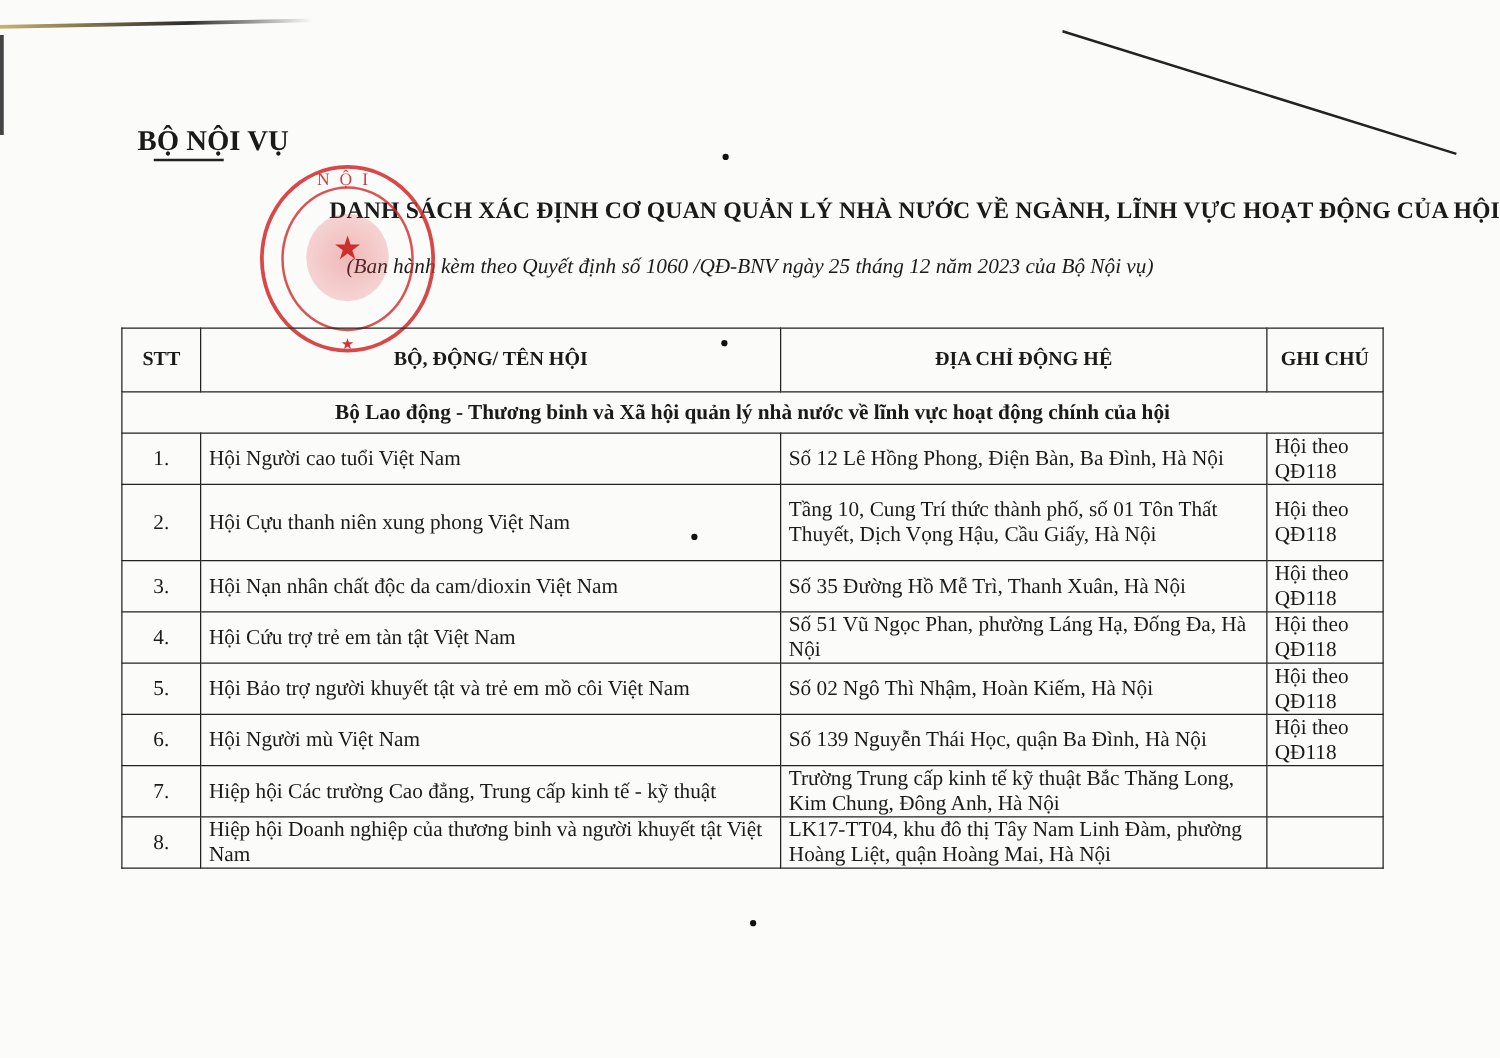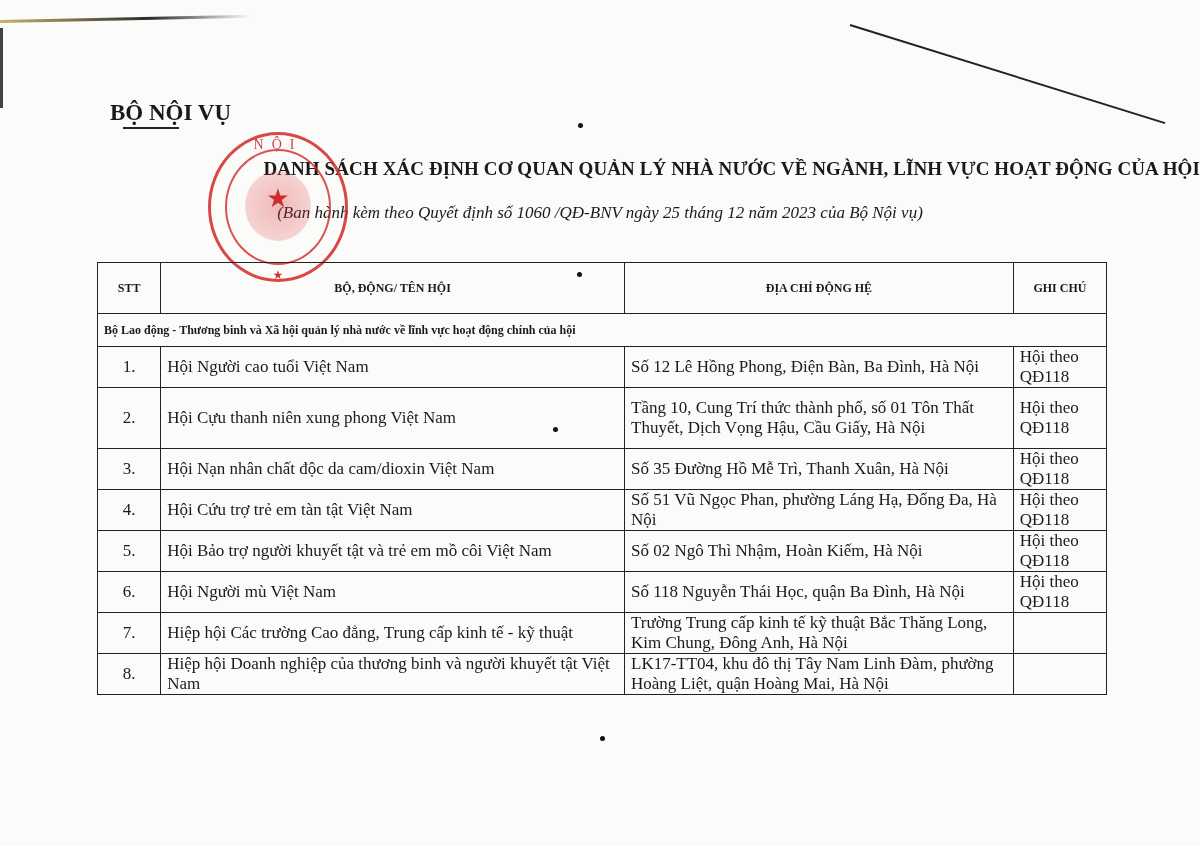--- a/index.html
+++ b/index.html
@@ -60,26 +60,26 @@
       position: absolute; left: 0; right: 0; bottom: -4px; text-align: center;
       color: rgba(200,30,30,0.9); font-size: 12px;
     }
     table.doc {
       position: absolute; left: 97px; top: 262px; width: 1010px;
       border-collapse: collapse; font-size: 17px;
     }
     table.doc td, table.doc th {
       border: 1.5px solid #222; padding: 0 6px; vertical-align: middle; line-height: 20px;
     }
-    table.doc th { font-weight: bold; font-size: 12px; text-align: center; height: 50px; }
+    table.doc th { font-weight: bold; font-size: 16px; text-align: center; height: 50px; }
     .c-stt { width: 50px; text-align: center; }
     .c-name { width: 450px; }
     .c-addr { width: 375px; }
     .c-note { width: 80px; }
-    td.section { text-align: left; font-weight: bold; font-size: 12px; height: 32px; }
+    td.section { text-align: center; font-weight: bold; font-size: 17px; height: 32px; }
     tr.row td { height: 40px; }
     tr.row.tall td { height: 60px; }
     .dot { position: absolute; width: 5px; height: 5px; border-radius: 50%; background: #111; }
   </style>
 </head>
 <body>
 
 <div class="page-edge-top"></div>
 <div class="page-edge-left"></div>
 <div class="fold-line"></div>
@@ -137,21 +137,21 @@
     </tr>
     <tr class="row">
       <td class="c-stt">5.</td>
       <td>Hội Bảo trợ người khuyết tật và trẻ em mồ côi Việt Nam</td>
       <td>Số 02 Ngô Thì Nhậm, Hoàn Kiếm, Hà Nội</td>
       <td>Hội theo QĐ118</td>
     </tr>
     <tr class="row">
       <td class="c-stt">6.</td>
       <td>Hội Người mù Việt Nam</td>
-      <td>Số 118 Nguyễn Thái Học, quận Ba Đình, Hà Nội</td>
+      <td>Số 139 Nguyễn Thái Học, quận Ba Đình, Hà Nội</td>
       <td>Hội theo QĐ118</td>
     </tr>
     <tr class="row">
       <td class="c-stt">7.</td>
       <td>Hiệp hội Các trường Cao đẳng, Trung cấp kinh tế - kỹ thuật</td>
       <td>Trường Trung cấp kinh tế kỹ thuật Bắc Thăng Long, Kim Chung, Đông Anh, Hà Nội</td>
       <td></td>
     </tr>
     <tr class="row">
       <td class="c-stt">8.</td>

